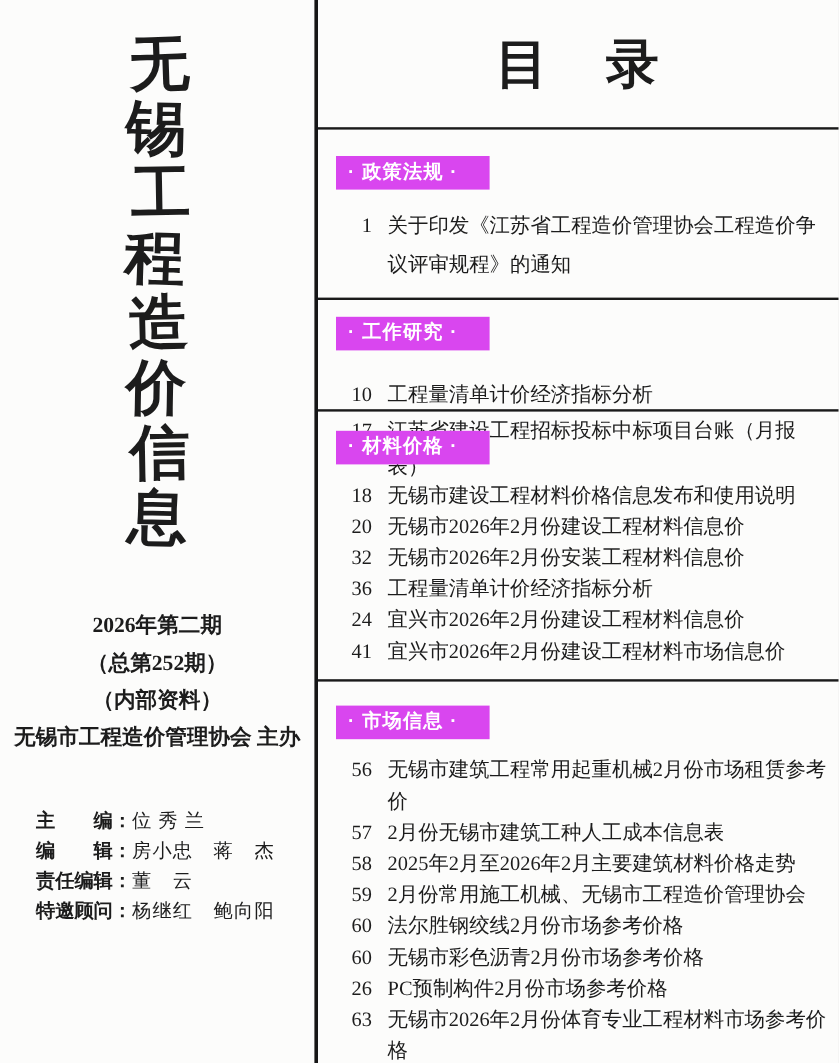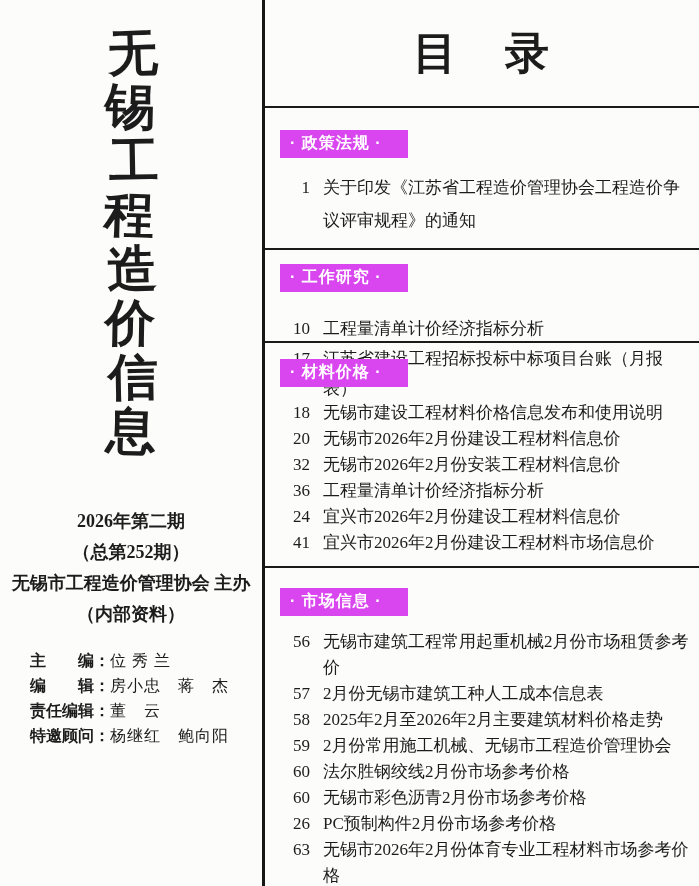--- a/index.html
+++ b/index.html
@@ -28,21 +28,21 @@
   .masthead span:nth-child(3){transform:translateX(3px) rotate(-1deg);}
   .masthead span:nth-child(4){transform:translateX(-2px) rotate(2deg);}
   .masthead span:nth-child(5){transform:translateX(1px) rotate(-1.5deg);}
   .masthead span:nth-child(6){transform:translateX(-1px) rotate(1deg);}
   .masthead span:nth-child(7){transform:translateX(2px) rotate(-1deg);}
   .masthead span:nth-child(8){transform:translateX(0) rotate(1.5deg);}
   .issue{
     margin-top:48px;text-align:center;
     font-size:18px;line-height:31px;font-weight:600;font-family:Liberation Serif, serif;
   }
-  .staff{margin-top:18px;padding-left:30px;font-size:16px;line-height:25px;}
+  .staff{margin-top:42px;padding-left:30px;font-size:16px;line-height:25px;}
   .staff-row{white-space:nowrap;}
   .staff-row .role{
     font-weight:700;
     font-family:"Liberation Sans","DejaVu Sans",sans-serif;
   }
   .staff-row .names{letter-spacing:1px;}
   
   .right{flex:1;display:flex;flex-direction:column;box-sizing:border-box;}
   .toc-header{
     height:106px;flex:none;
@@ -90,22 +90,22 @@
       <span>工</span>
       <span>程</span>
       <span>造</span>
       <span>价</span>
       <span>信</span>
       <span>息</span>
     </div>
     <div class="issue">
       <div>2026年第二期</div>
       <div>（总第252期）</div>
+      <div>（内部资料）</div>
       <div>无锡市工程造价管理协会 主办</div>
-      <div>（内部资料）</div>
     </div>
     <div class="staff">
       <div class="staff-row">
         <span class="role">主　　编：</span><span class="names">位 秀 兰</span>
       </div>
       <div class="staff-row">
         <span class="role">编　　辑：</span><span class="names">房小忠　蒋　杰</span>
       </div>
       <div class="staff-row">
         <span class="role">责任编辑：</span><span class="names">董　云</span>

